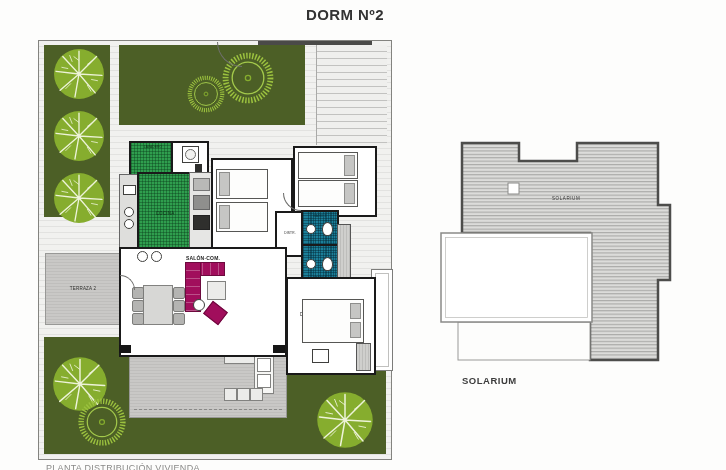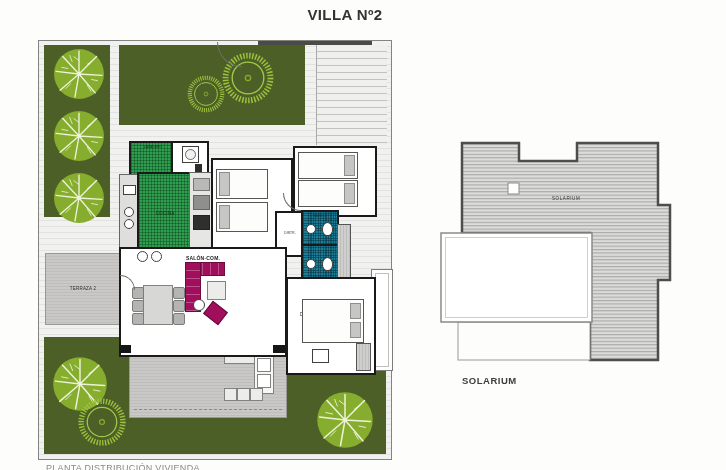--- a/index.html
+++ b/index.html
@@ -72,21 +72,21 @@
     <symbol id="tree-ring" viewBox="0 0 44 44">
       <circle cx="22" cy="22" r="17" fill="none" stroke="#9cc23f" stroke-width="4.5" stroke-dasharray="1.1 1.2"></circle>
       <circle cx="22" cy="22" r="12" fill="none" stroke="#a3c94b" stroke-width="1"></circle>
       <circle cx="22" cy="22" r="2" fill="none" stroke="#86ad2e" stroke-width="1"></circle>
     </symbol>
   </defs>
 </svg>
 
 <div id="canvas">
 
-  <div class="page-title">VILLA Nº2</div>
+  <div class="page-title">DORM Nº2</div>
 
   <div class="plot">
 
     <div class="abs lawn" style="left:5px;top:4px;width:66px;height:172px;"></div>
     <div class="abs lawn" style="left:80px;top:4px;width:186px;height:80px;"></div>
     <div class="abs hedge" style="left:219px;top:0;width:114px;height:4px;"></div>
     <div class="abs drive" style="left:277px;top:4px;width:70px;height:100px;"></div>
     <div class="abs lawn" style="left:5px;top:296px;width:342px;height:117px;"></div>
 
     <svg class="tree" style="left:13px;top:6px" width="54" height="54">

